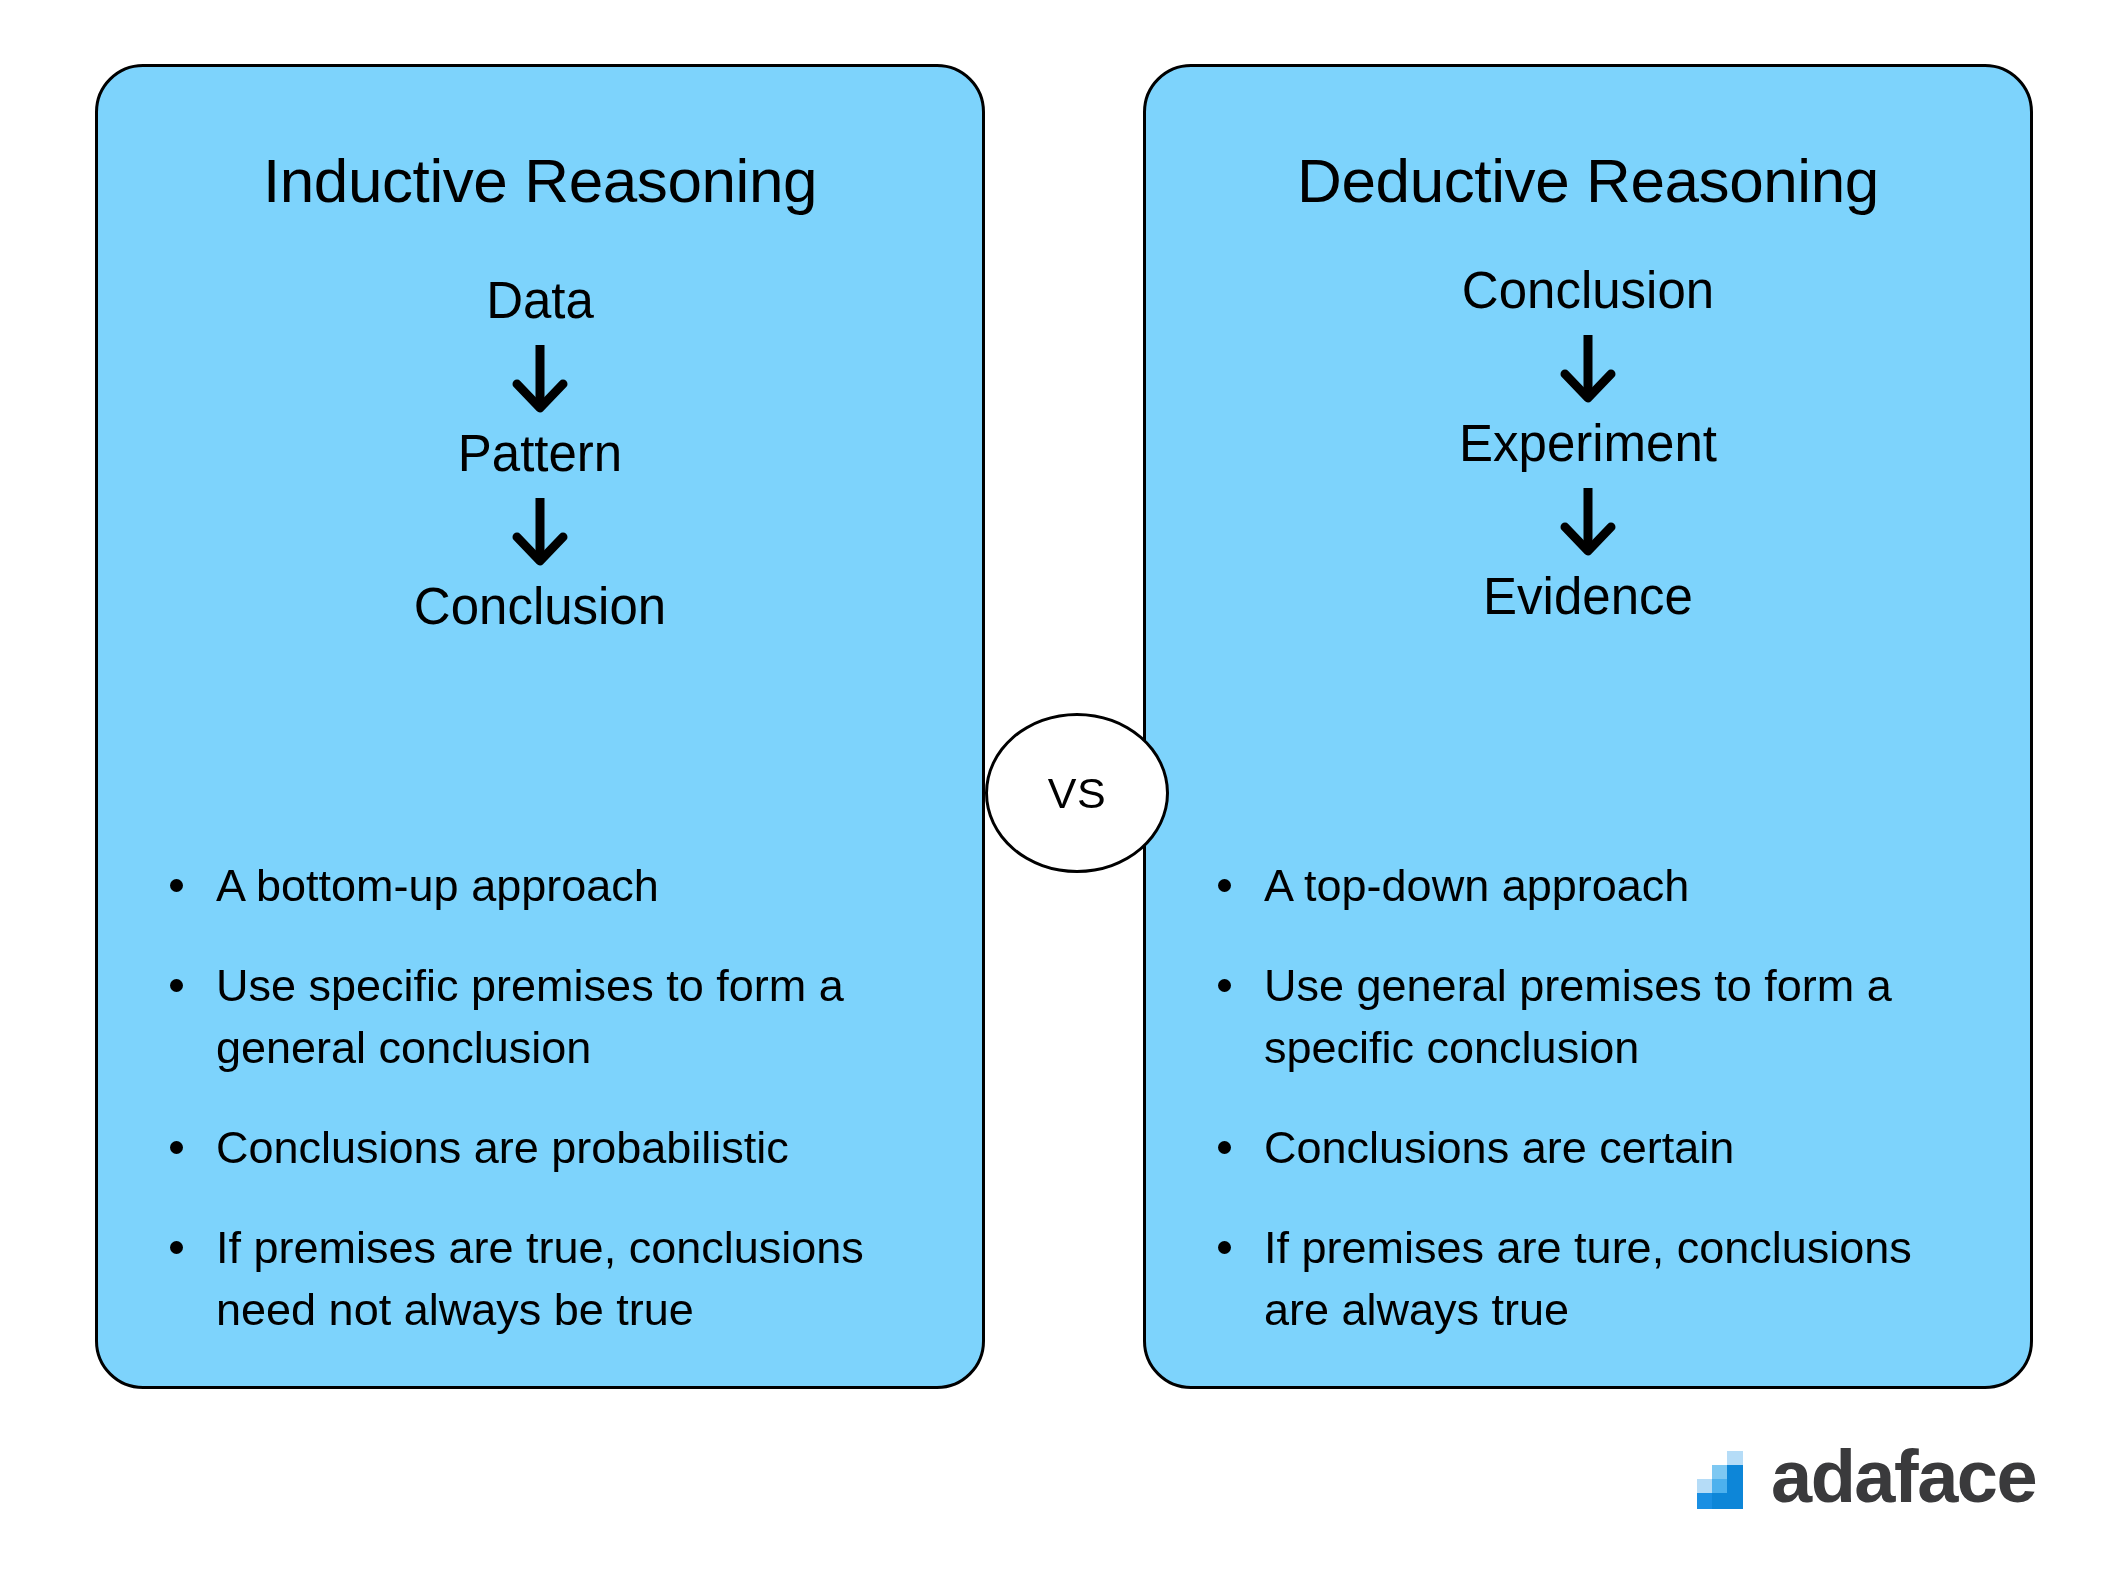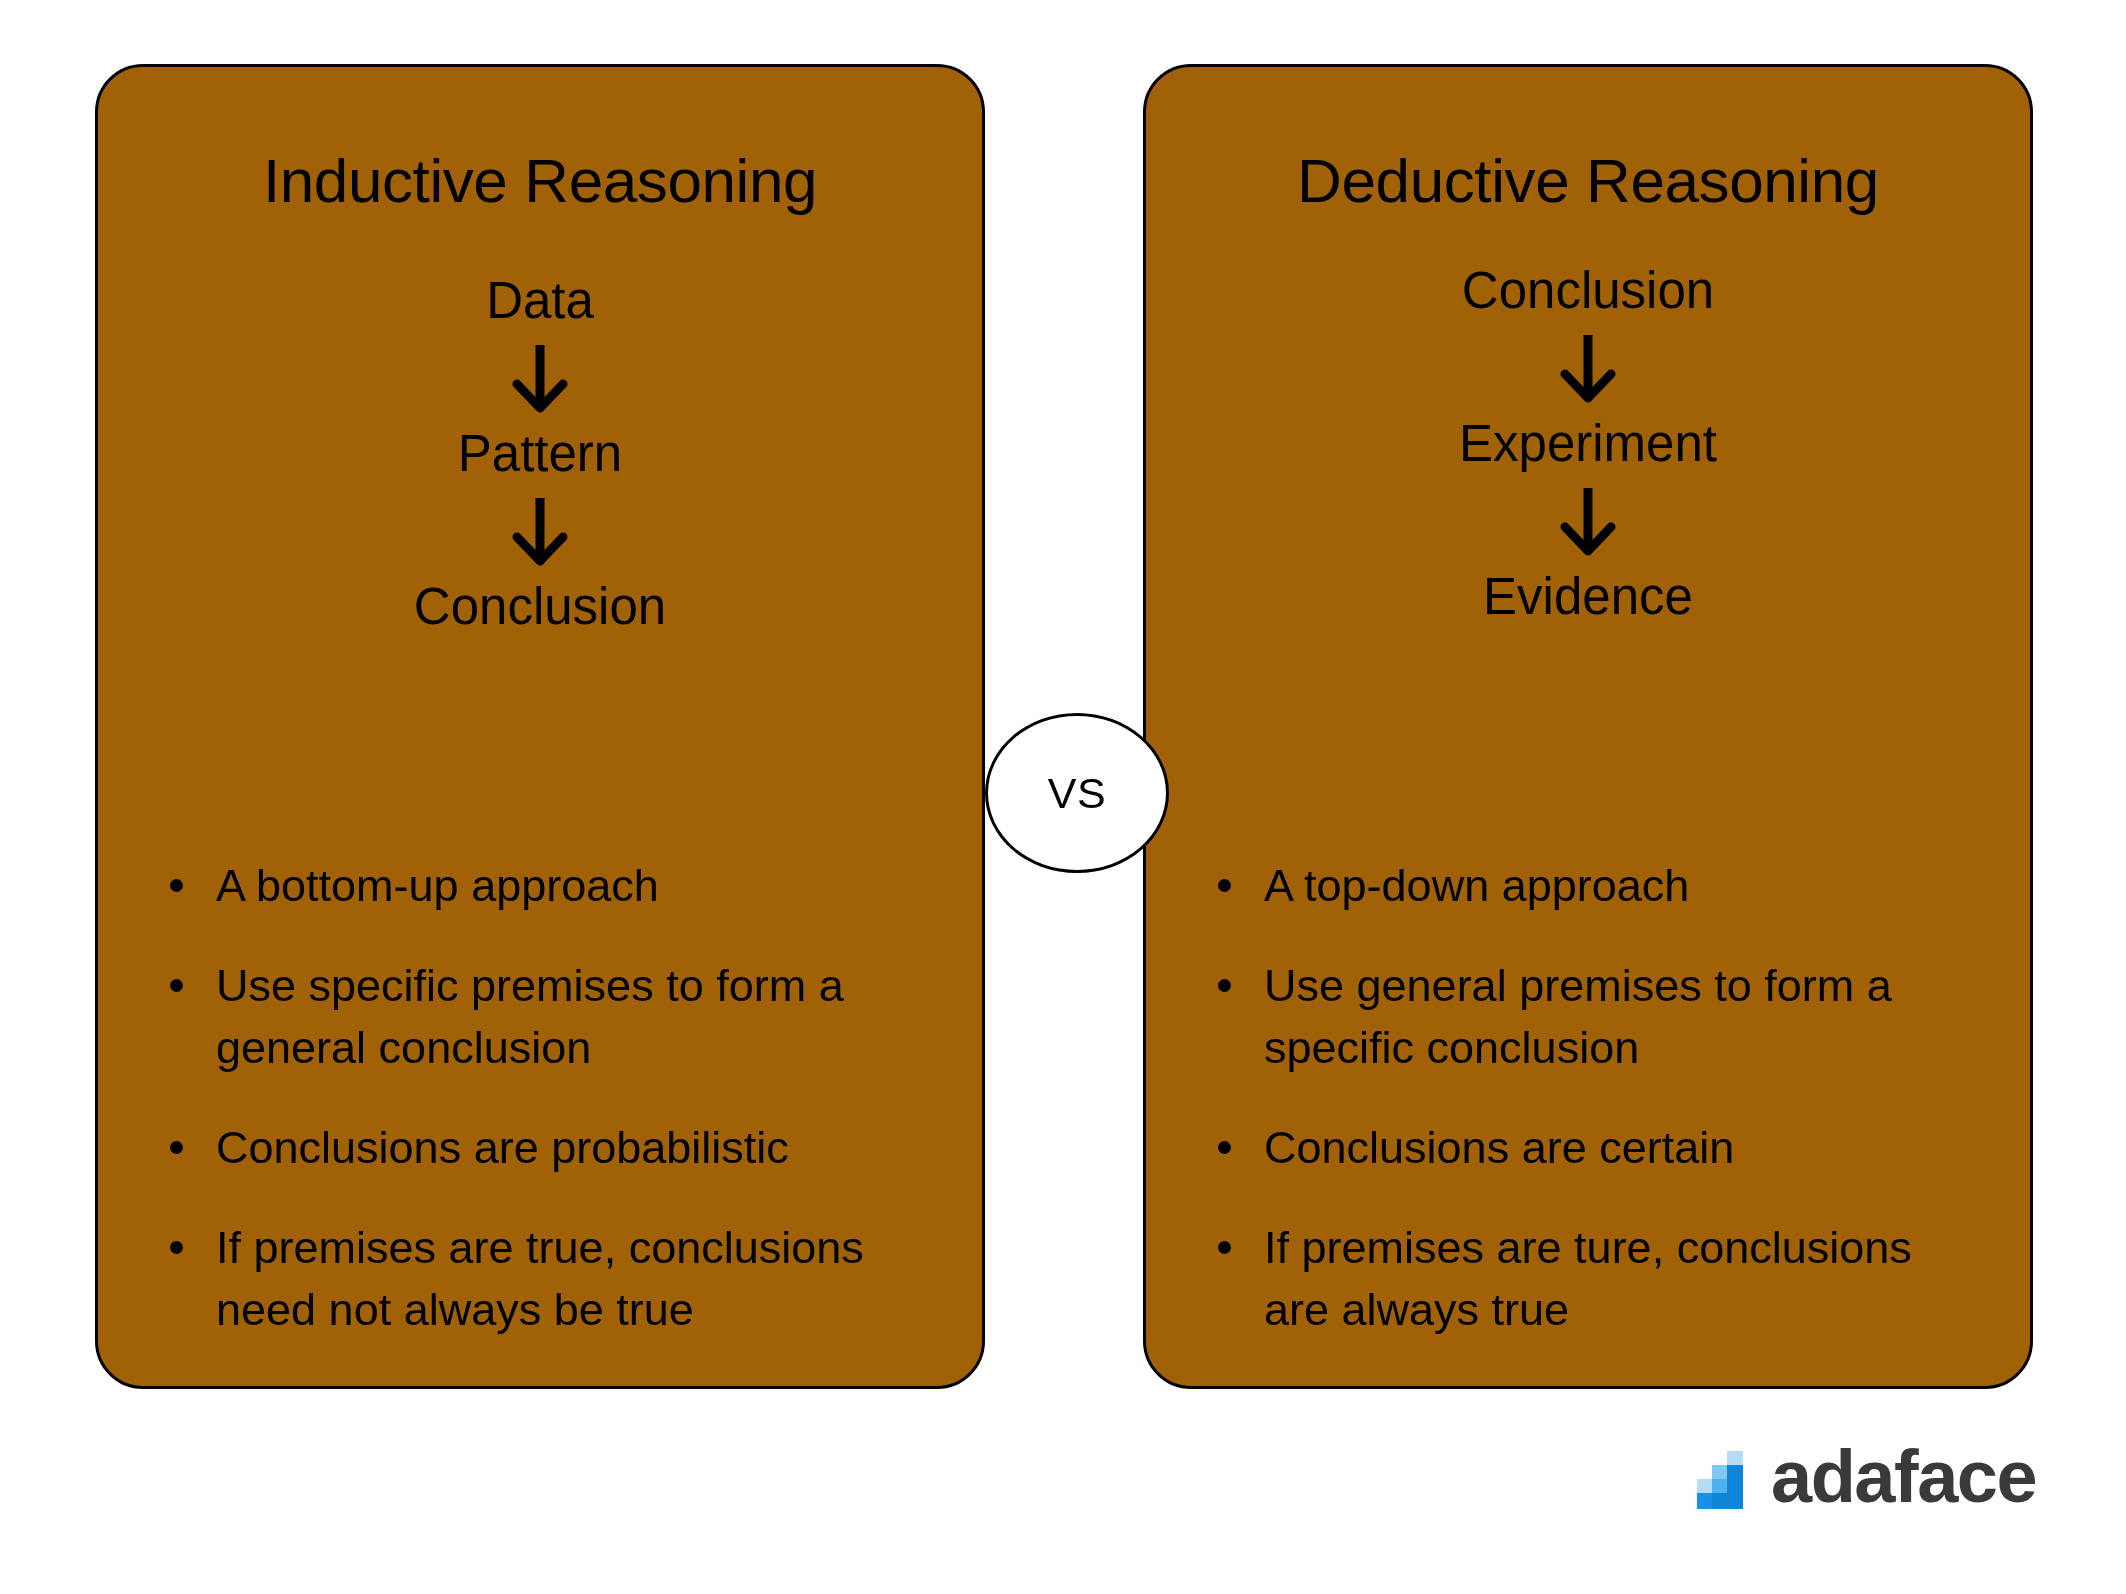--- a/index.html
+++ b/index.html
@@ -20,21 +20,21 @@
     height: 1594px;
     background: #ffffff;
   }
 
   
   .card {
     position: absolute;
     box-sizing: border-box;
     border: 3.5px solid #000000;
     border-radius: 48px;
-    background: #a16207;
+    background: #7dd3fc;
   }
   .card-left {
     left: 95px;
     top: 64px;
     width: 890px;
     height: 1325px;
   }
   .card-right {
     left: 1143px;
     top: 64px;

